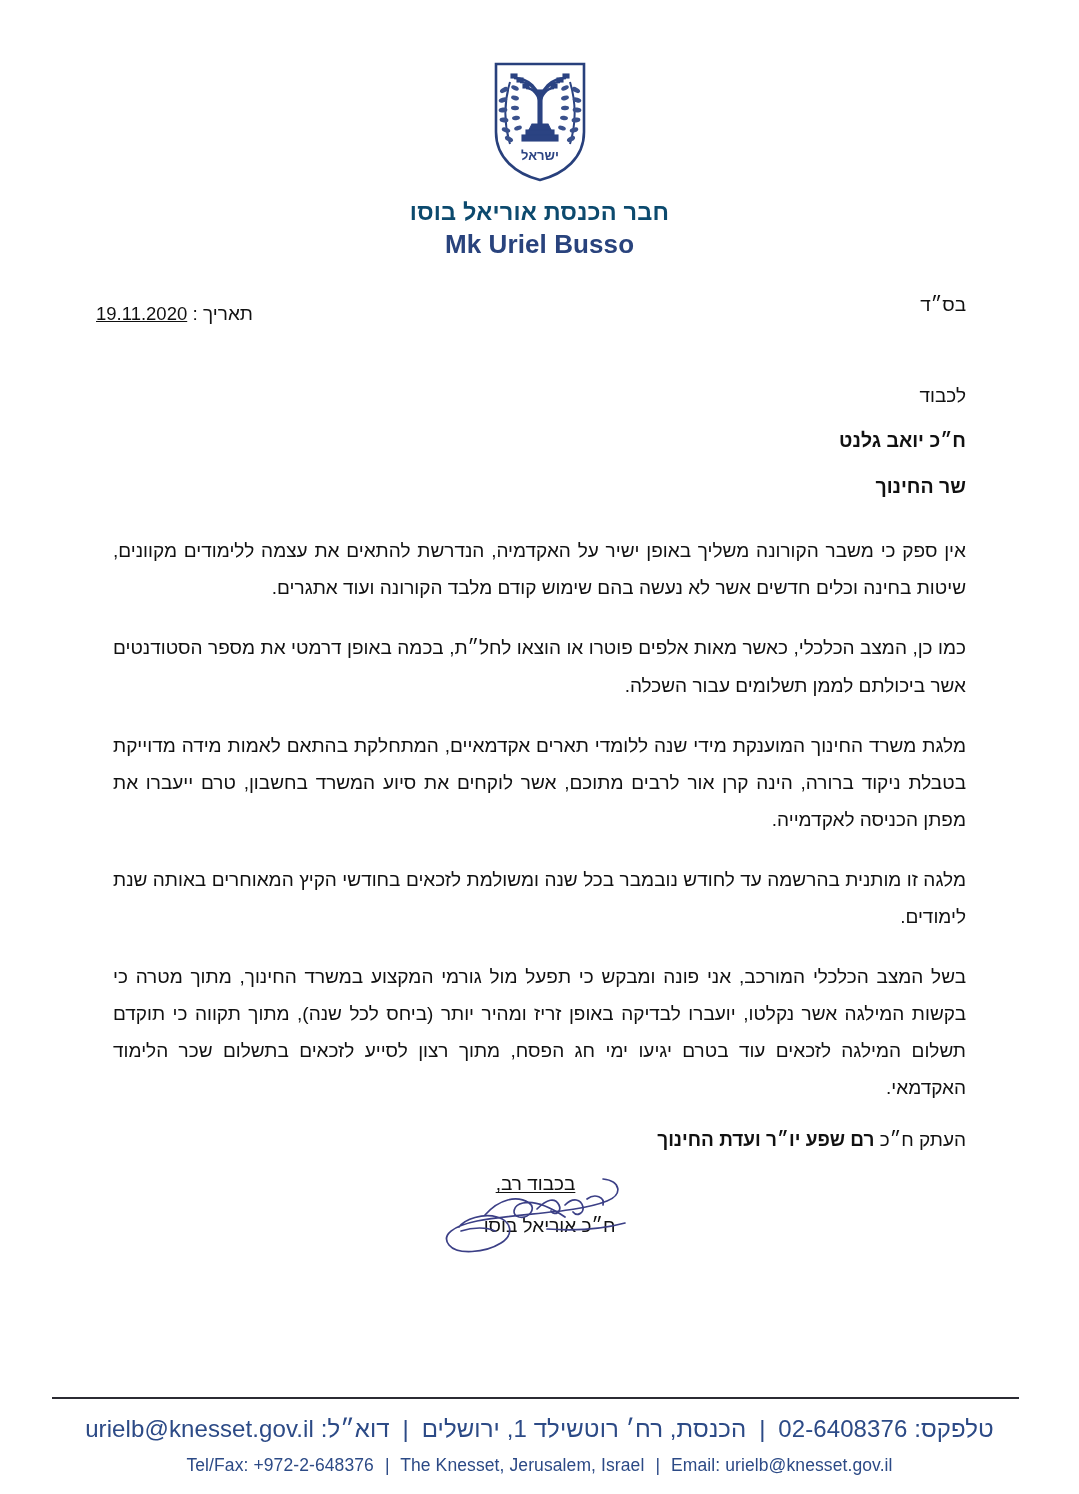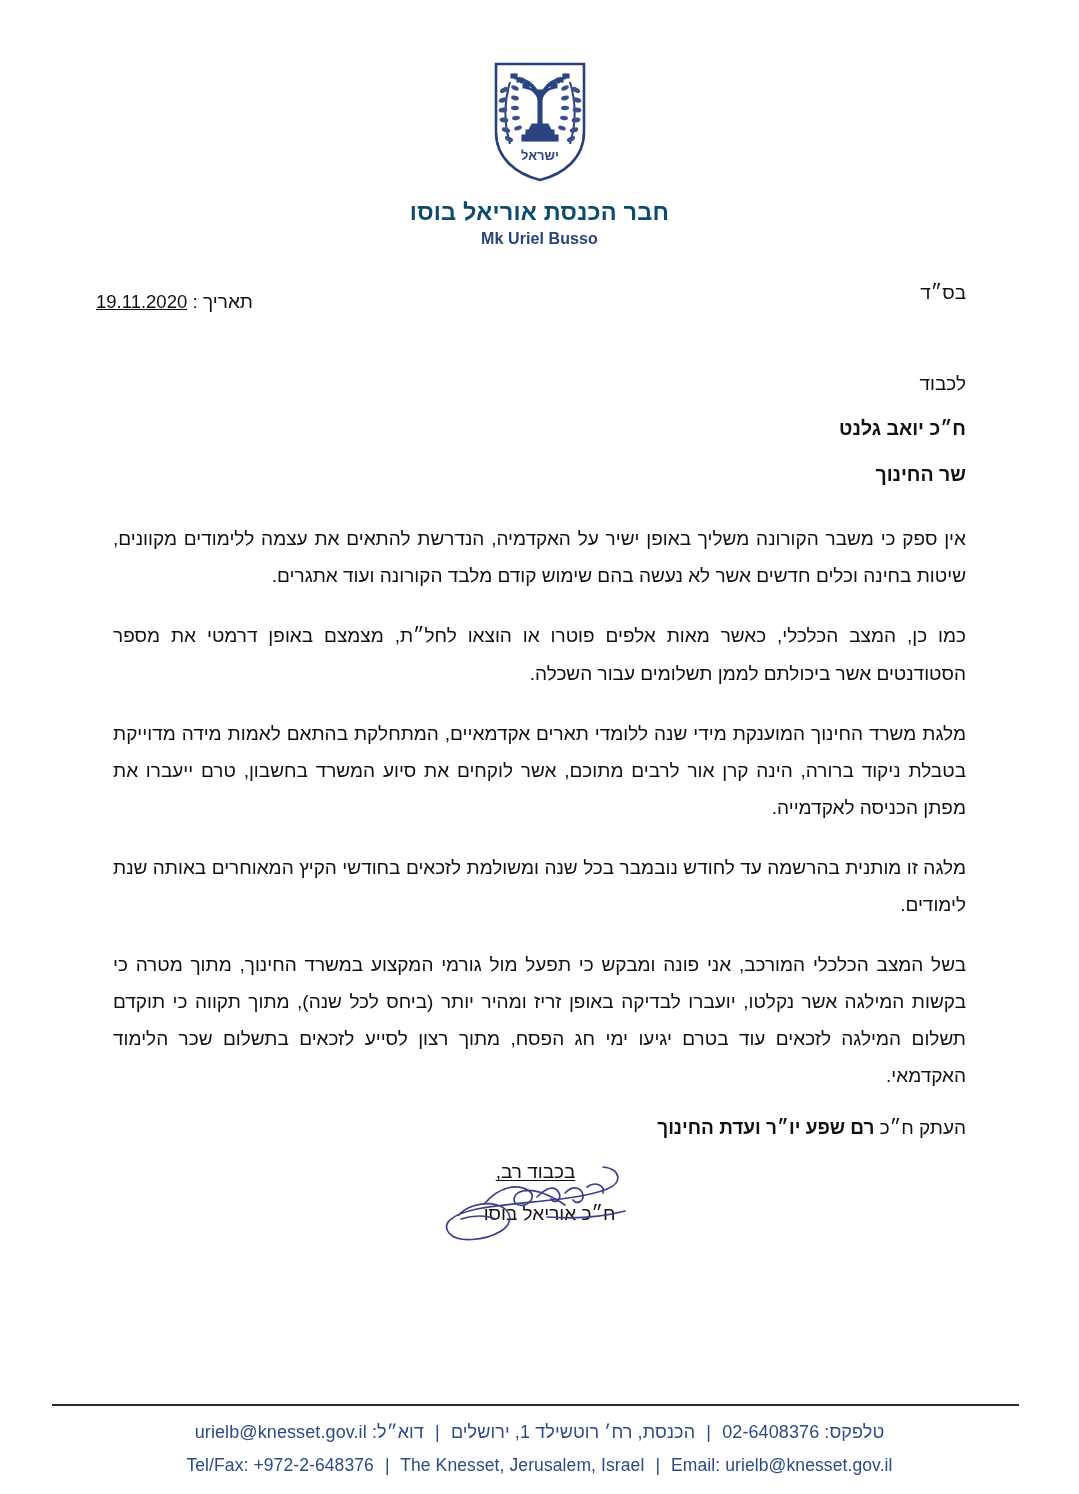--- a/index.html
+++ b/index.html
@@ -41,21 +41,21 @@
     margin-top: 14px;
     font-size: 23.5px;
     font-weight: bold;
     color: #0c4a6e;
     letter-spacing: 0.2px;
     line-height: 1.2;
     direction: rtl;
   }
   .lh-name-en {
     margin-top: 3px;
-    font-size: 16px;
+    font-size: 26px;
     font-weight: bold;
     color: #29437d;
     direction: ltr;
     letter-spacing: 0.1px;
     line-height: 1.2;
   }
 
   
   .meta-row {
     position: relative;
@@ -194,21 +194,21 @@
     background: #2b2b32;
     margin: 0 60px 0 52px;
   }
   .footer-line {
     text-align: center;
     color: #2c4a86;
     font-size: 17.5px;
     margin-top: 16px;
     letter-spacing: 0.1px;
   }
-  .footer-line.he { direction: rtl; font-size: 18px; }
+  .footer-line.he { direction: rtl; font-size: 24px; }
   .footer-line.en { direction: ltr; margin-top: 12px; text-align: center; }
   .sep { margin: 0 6px; color: #2c4a86; }
   .ltr-inline { direction: ltr; display: inline-block; unicode-bidi: embed; }
 </style>
 </head>
 <body>
 
 <div class="page">
 
   <div class="letterhead">
@@ -287,21 +287,21 @@
 
   <div class="addressee">
     <div>לכבוד</div>
     <div class="bold">ח״כ יואב גלנט</div>
     <div class="bold">שר החינוך</div>
   </div>
 
 
   <div class="body-copy">
     <p>אין ספק כי משבר הקורונה משליך באופן ישיר על האקדמיה, הנדרשת להתאים את עצמה ללימודים מקוונים, שיטות בחינה וכלים חדשים אשר לא נעשה בהם שימוש קודם מלבד הקורונה ועוד אתגרים.</p>
-    <p>כמו כן, המצב הכלכלי, כאשר מאות אלפים פוטרו או הוצאו לחל״ת, מצמצם באופן דרמטי את מספר הסטודנטים אשר ביכולתם לממן תשלומים עבור השכלה.</p>
+    <p>כמו כן, המצב הכלכלי, כאשר מאות אלפים פוטרו או הוצאו לחל״ת, בכמה באופן דרמטי את מספר הסטודנטים אשר ביכולתם לממן תשלומים עבור השכלה.</p>
     <p>מלגת משרד החינוך המוענקת מידי שנה ללומדי תארים אקדמאיים, המתחלקת בהתאם לאמות מידה מדוייקת בטבלת ניקוד ברורה, הינה קרן אור לרבים מתוכם, אשר לוקחים את סיוע המשרד בחשבון, טרם ייעברו את מפתן הכניסה לאקדמייה.</p>
     <p>מלגה זו מותנית בהרשמה עד לחודש נובמבר בכל שנה ומשולמת לזכאים בחודשי הקיץ המאוחרים באותה שנת לימודים.</p>
     <p>בשל המצב הכלכלי המורכב, אני פונה ומבקש כי תפעל מול גורמי המקצוע במשרד החינוך, מתוך מטרה כי בקשות המילגה אשר נקלטו, יועברו לבדיקה באופן זריז ומהיר יותר (ביחס לכל שנה), מתוך תקווה כי תוקדם תשלום המילגה לזכאים עוד בטרם יגיעו ימי חג הפסח, מתוך רצון לסייע לזכאים בתשלום שכר הלימוד האקדמאי.</p>
   </div>
 
   <div class="cc-line">
     <span>העתק ח״כ</span>
     <span class="bold">רם שפע יו״ר ועדת החינוך</span>
   </div>
 

